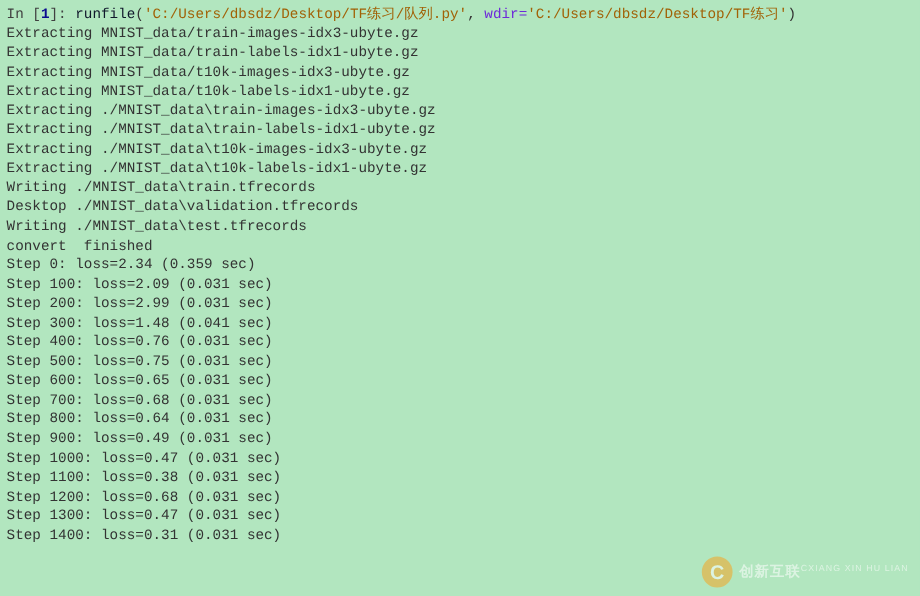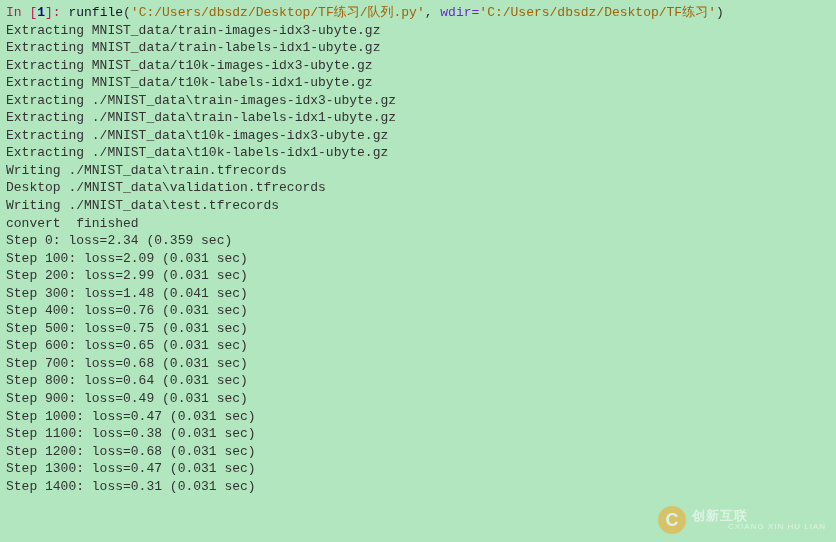--- a/index.html
+++ b/index.html
@@ -16,21 +16,21 @@
       overflow: hidden;
       position: relative;
       line-height: 1.35;
       padding: 4px 6px;
     }
     .line {
       white-space: pre;
       color: #333333;
     }
     .prompt-blue {
-      color: #be185d;
+      color: #404040;
       text-align: center;
     }
     .prompt-bold {
       color: #0a0a8f;
       font-weight: bold;
     }
     .func-name {
       color: #0f172a;
     }
     .string-green {
@@ -62,34 +62,32 @@
       display: flex;
       align-items: center;
       justify-content: center;
       color: #fff;
       font-weight: bold;
       font-size: 18px;
       font-family: Arial, sans-serif;
     }
     .watermark-text {
       display: flex;
-      flex-direction: column;
       color: #ffffff;
       font-family: Arial, sans-serif;
       line-height: 1.05;
     }
     .watermark-text .cn {
       font-size: 13px;
       font-weight: bold;
       letter-spacing: 1px;
     }
     .watermark-text .py {
       font-size: 8px;
       letter-spacing: 1px;
-      margin-left: 36px;
     }
   </style>
 </head>
 <body>
 
 <div class="line"><span class="prompt-blue">In [</span><span class="prompt-bold">1</span><span class="prompt-blue">]: </span><span class="func-name">runfile</span><span class="paren">(</span><span class="string-green">'C:/Users/dbsdz/Desktop/TF练习/队列.py'</span><span class="comma">, </span><span class="kwarg">wdir=</span><span class="string-green">'C:/Users/dbsdz/Desktop/TF练习'</span><span class="paren">)</span></div>
 
 <div class="line">Extracting MNIST_data/train-images-idx3-ubyte.gz</div>
 <div class="line">Extracting MNIST_data/train-labels-idx1-ubyte.gz</div>
 <div class="line">Extracting MNIST_data/t10k-images-idx3-ubyte.gz</div>

